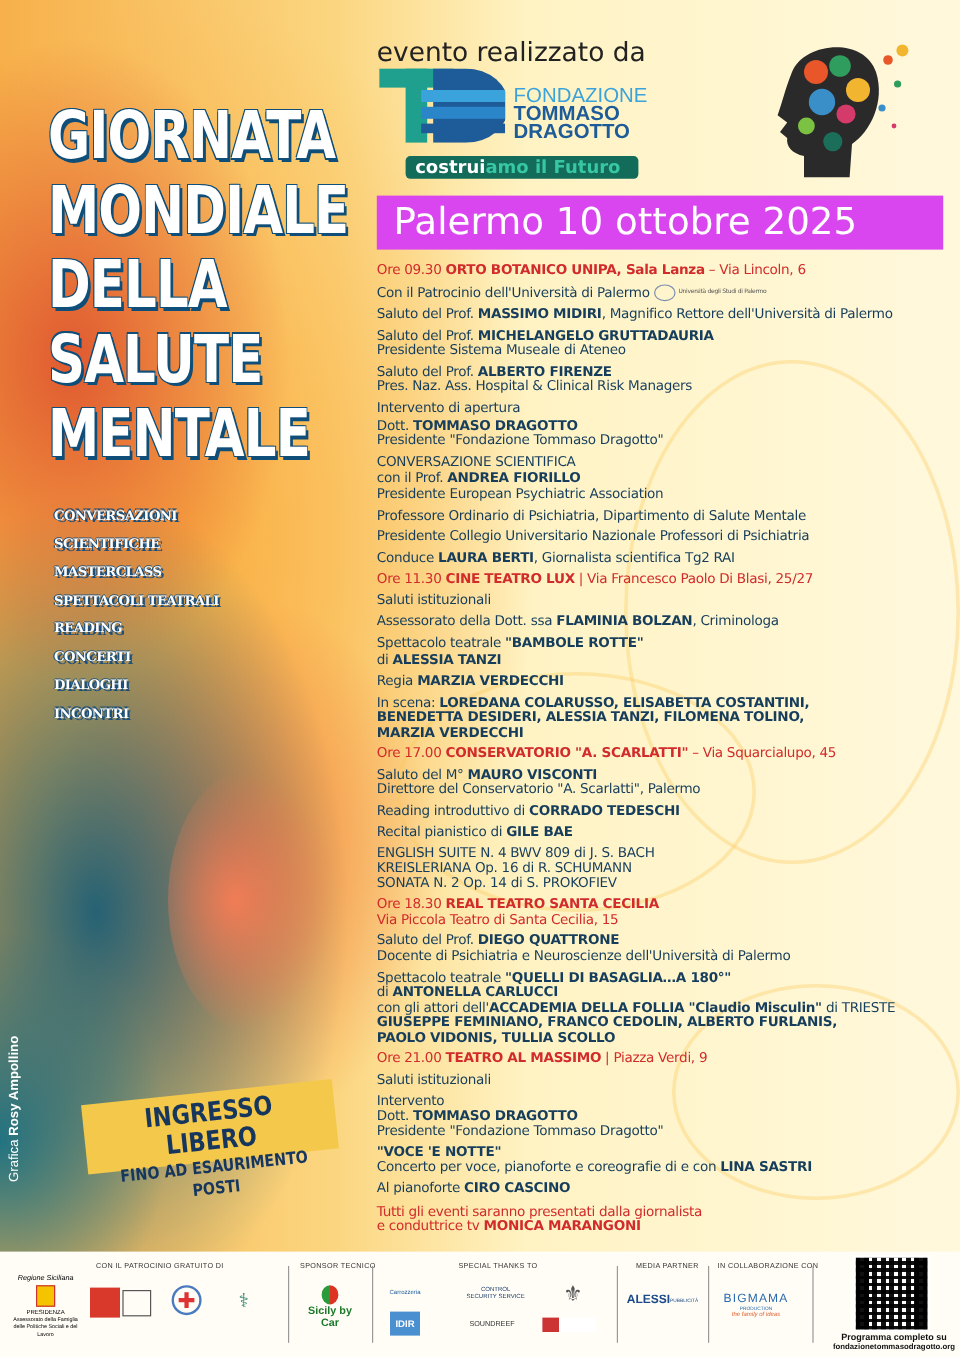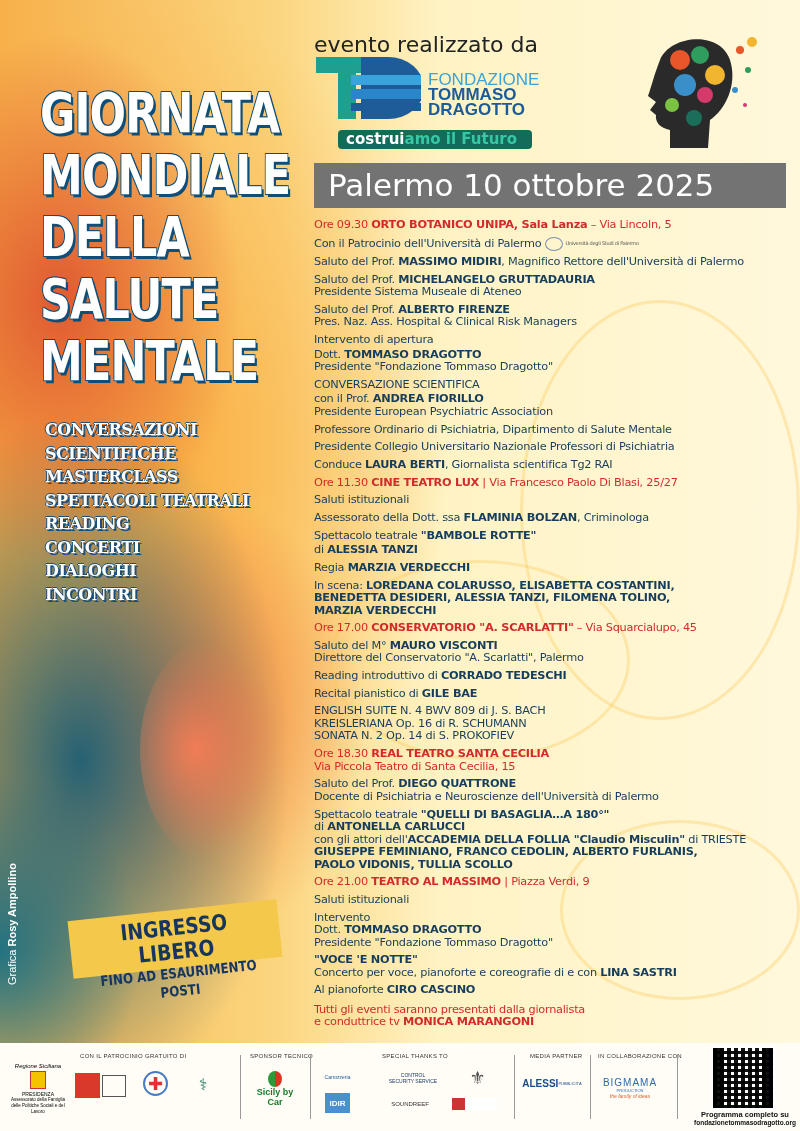--- a/index.html
+++ b/index.html
@@ -29,21 +29,21 @@
   
   .title-block { position: absolute; left: 40px; top: 82px; width: 260px; }
   .title-line {
     display: block; font-family: "DejaVu Sans", sans-serif; font-weight: bold;
     font-size: 55px; line-height: 62px; color: #ffffff; letter-spacing: -1px;
     transform: scaleX(0.78); transform-origin: left center;
     text-shadow: 3px 3px 0 #0f4e78, -1px -1px 0 #0f4e78, 1px -1px 0 #0f4e78, -1px 1px 0 #0f4e78;
   }
   .activities { position: absolute; left: 45px; top: 418px; }
   .activity {
-    display: block; font-family: "DejaVu Serif", serif; font-weight: bold; font-size: 16px;
+    display: block; font-family: "DejaVu Serif", serif; font-weight: bold; font-size: 11px;
     line-height: 23.5px; color: #ffffff; letter-spacing: -0.5px;
     text-shadow: 2px 2px 0 #1c4f7a, -1px 0 0 #1c4f7a, 0 -1px 0 #1c4f7a;
   }
   .credit {
     position: absolute; left: 6px; top: 985px; transform: rotate(-90deg); transform-origin: left top;
     font-size: 11px; color: #ffffff; white-space: nowrap;
   }
   .credit b { font-weight: bold; }
   .ingresso {
     position: absolute; left: 70px; top: 910px; width: 210px; height: 58px;
@@ -58,21 +58,21 @@
   .logo-name { position: absolute; left: 428px; top: 72px; font-family: "Liberation Sans", sans-serif; line-height: 15px; }
   .logo-name .f { display:block; color:#3aa3dc; font-size: 17px; }
   .logo-name .t { display:block; color:#1e5b99; font-size: 17px; font-weight: bold; }
   .costruiamo {
     position: absolute; left: 338px; top: 130px; width: 194px; height: 19px; background: #136b5a; border-radius: 4px;
     font-family: "DejaVu Sans", sans-serif; font-weight: bold; font-size: 15px; line-height: 19px; padding-left: 8px; color: #fff;
   }
   .costruiamo .b { color: #37c7a4; }
   .head-icon { position: absolute; left: 630px; top: 30px; width: 130px; height: 118px; }
   .date-banner {
-    position: absolute; left: 314px; top: 163px; width: 472px; height: 45px; background: #737373;
+    position: absolute; left: 314px; top: 163px; width: 472px; height: 45px; background: #d946ef;
     color: #fff; font-family: "DejaVu Sans", sans-serif; font-size: 31px; line-height: 45px; padding-left: 14px;
   }
 
   
   .program { position: absolute; left: 314px; top: 214px; width: 480px; font-family: "DejaVu Sans", sans-serif; font-size: 11.3px; color: #163e5c; letter-spacing: -0.25px; }
   .p { display: block; line-height: 12.5px; margin-top: 5.2px; }
   .p.tight { margin-top: 0; }
   .red { color: #d12b2b; }
   b { font-weight: bold; }
   .uni-logo { display: inline-block; width: 18px; height: 14px; border: 1px solid #7a8fb0; border-radius: 50%; vertical-align: middle; margin-left: 4px; }
@@ -159,21 +159,21 @@
   <circle cx="110" cy="20" r="4" fill="#e8562a"></circle>
   <circle cx="118" cy="40" r="3" fill="#2f9d5e"></circle>
   <circle cx="105" cy="60" r="3" fill="#3a8fc9"></circle>
   <circle cx="122" cy="12" r="5" fill="#f2b530"></circle>
   <circle cx="115" cy="75" r="2" fill="#d43a6a"></circle>
 </svg>
 
 <div class="date-banner">Palermo 10 ottobre 2025</div>
 
 <div class="program">
-  <span class="p red"><span>Ore 09.30 </span><b>ORTO BOTANICO UNIPA, Sala Lanza</b><span> – Via Lincoln, 5</span></span>
+  <span class="p red"><span>Ore 09.30 </span><b>ORTO BOTANICO UNIPA, Sala Lanza</b><span> – Via Lincoln, 6</span></span>
   <span class="p"><span>Con il Patrocinio dell'Università di Palermo</span><span class="uni-logo"></span><span class="uni-text">Università degli Studi di Palermo</span></span>
   <span class="p"><span>Saluto del Prof. </span><b>MASSIMO MIDIRI</b><span>, Magnifico Rettore dell'Università di Palermo</span></span>
   <span class="p"><span>Saluto del Prof. </span><b>MICHELANGELO GRUTTADAURIA</b></span>
   <span class="p tight">Presidente Sistema Museale di Ateneo</span>
   <span class="p"><span>Saluto del Prof. </span><b>ALBERTO FIRENZE</b></span>
   <span class="p tight">Pres. Naz. Ass. Hospital &amp; Clinical Risk Managers</span>
   <span class="p">Intervento di apertura</span>
   <span class="p tight" style="margin-top:2px"><span>Dott. </span><b>TOMMASO DRAGOTTO</b></span>
   <span class="p tight">Presidente "Fondazione Tommaso Dragotto"</span>
   <span class="p">CONVERSAZIONE SCIENTIFICA</span>

